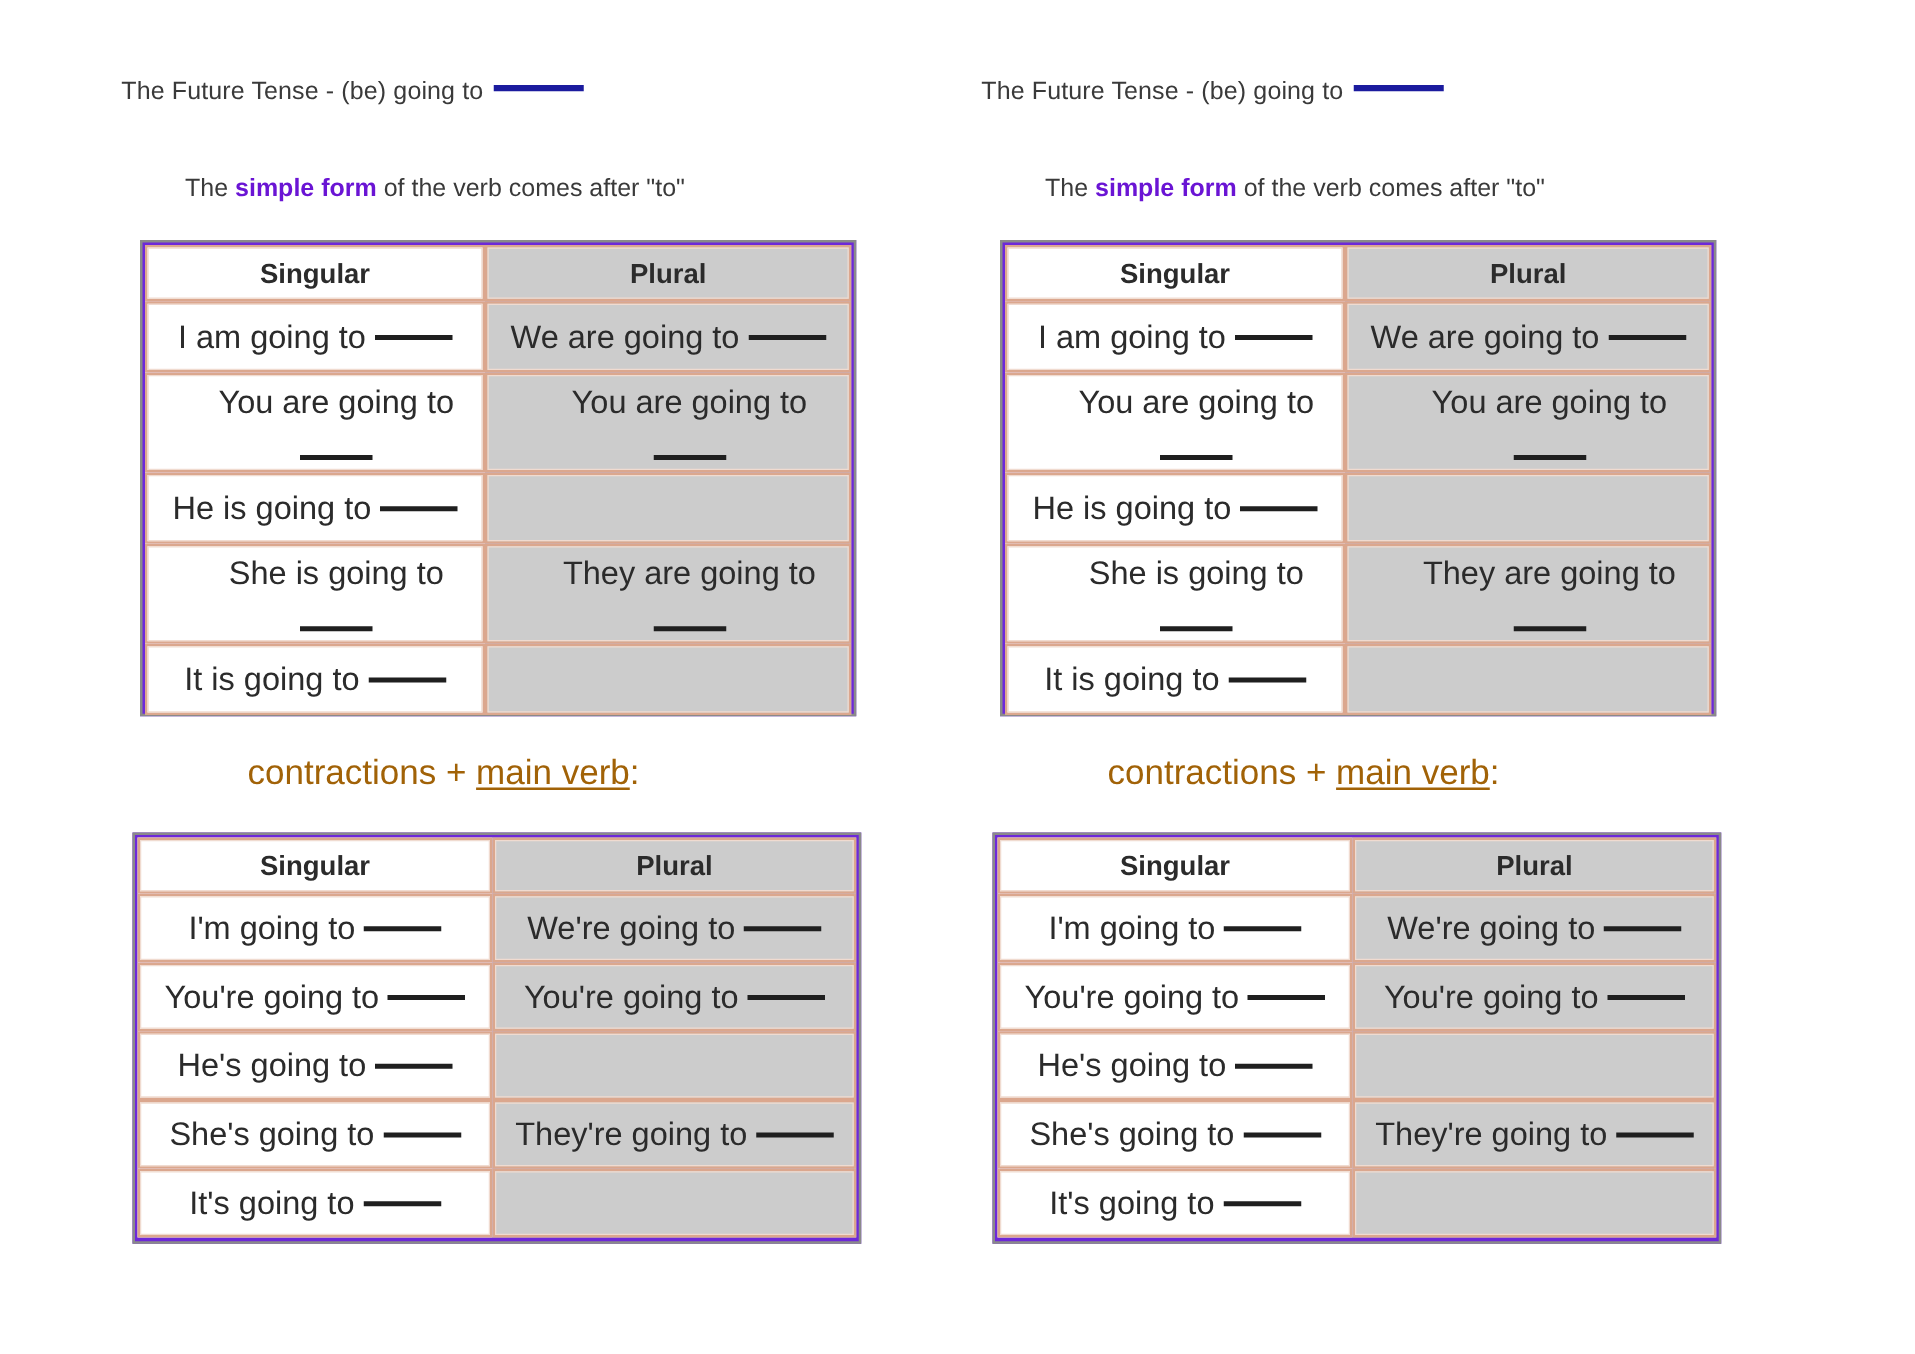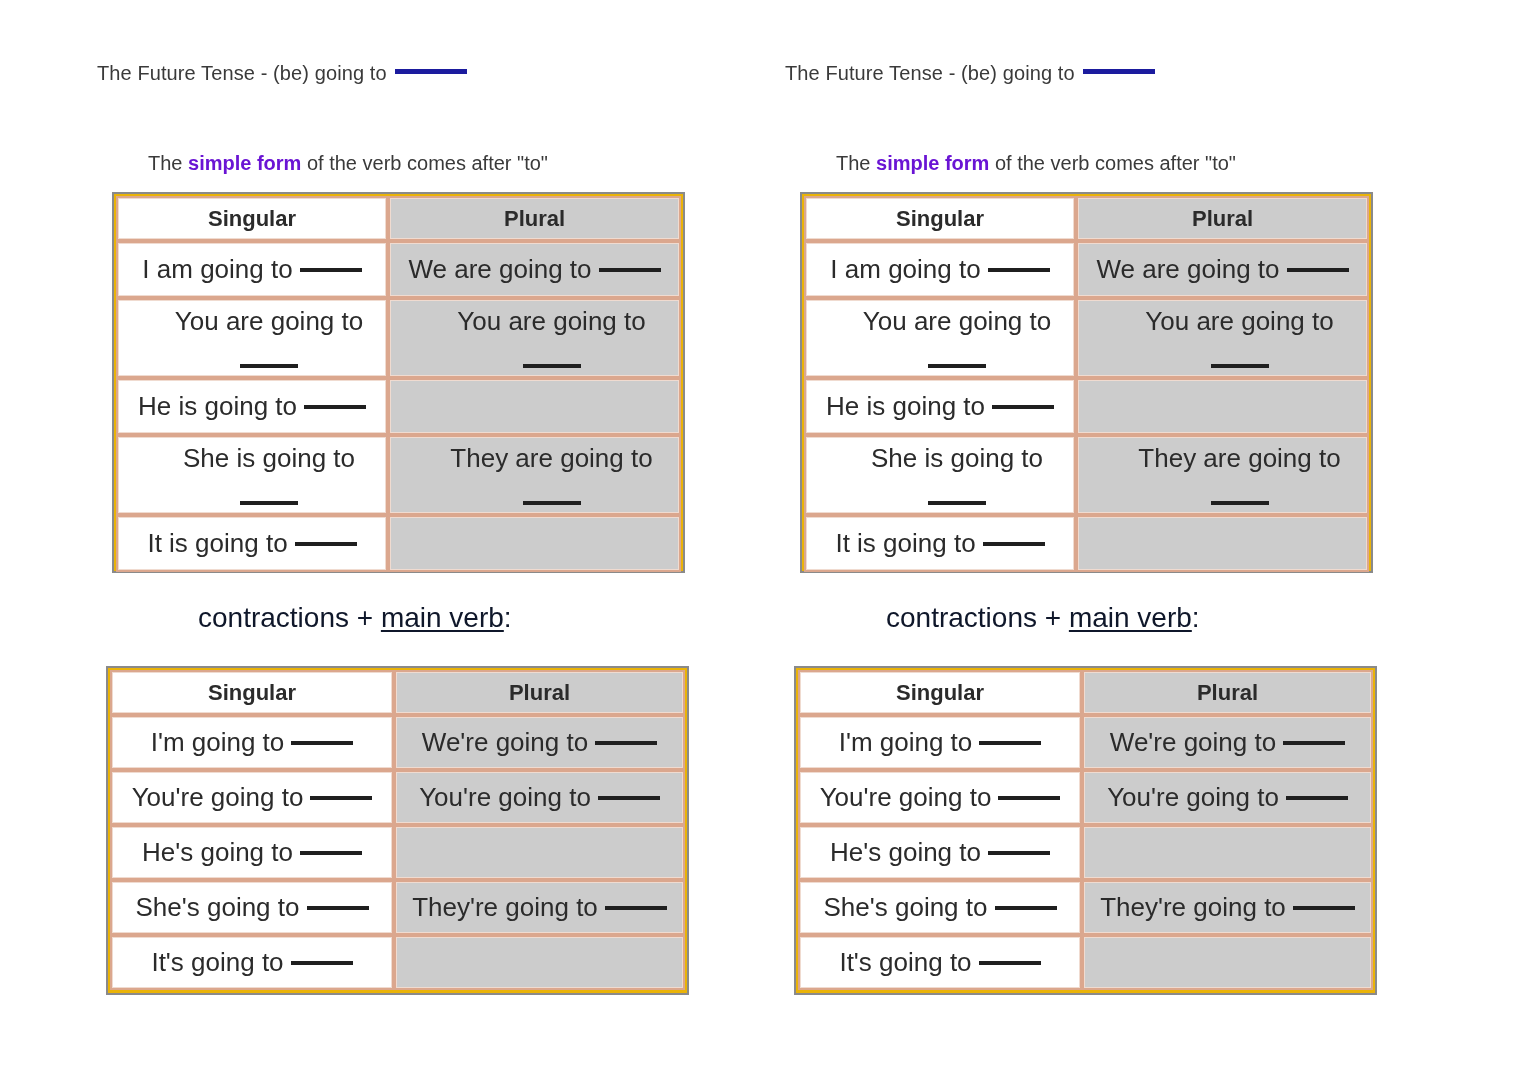--- a/index.html
+++ b/index.html
@@ -38,49 +38,49 @@
   .title .blank-blue {
     display: inline-block;
     width: 72px;
     border-bottom: 5px solid #1b1b9e;
     margin-left: 8px;
     vertical-align: 6px;
   }
 
   .subtitle {
     position: absolute;
-    top: 152px;
+    top: 140px;
     left: 148px;
     font-size: 20px;
     color: #3a3a3a;
     white-space: nowrap;
   }
   .subtitle .hl {
     color: #6a14d4;
     font-weight: bold;
   }
 
   .mid-heading {
     position: absolute;
     top: 602px;
     left: 198px;
     font-size: 28px;
-    color: #0f172a;
+    color: #a16207;
     white-space: nowrap;
   }
   .mid-heading .ul {
     text-decoration: underline;
     text-underline-offset: 3px;
   }
 
   
   .tbl {
     position: absolute;
     border: 2px solid #8a8a8a;
-    background: #eab308;
+    background: #6d28d9;
     box-sizing: border-box;
     padding: 2px;
   }
   .tbl.t1 { left: 112px; top: 192px; width: 573px; height: 381px; }
   .tbl.t2 { left: 106px; top: 666px; width: 583px; height: 329px; }
 
   .row {
     display: flex;
     width: 100%;
     box-sizing: border-box;

